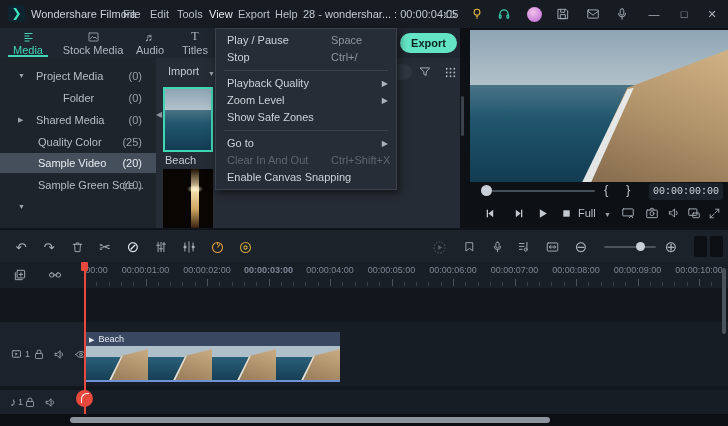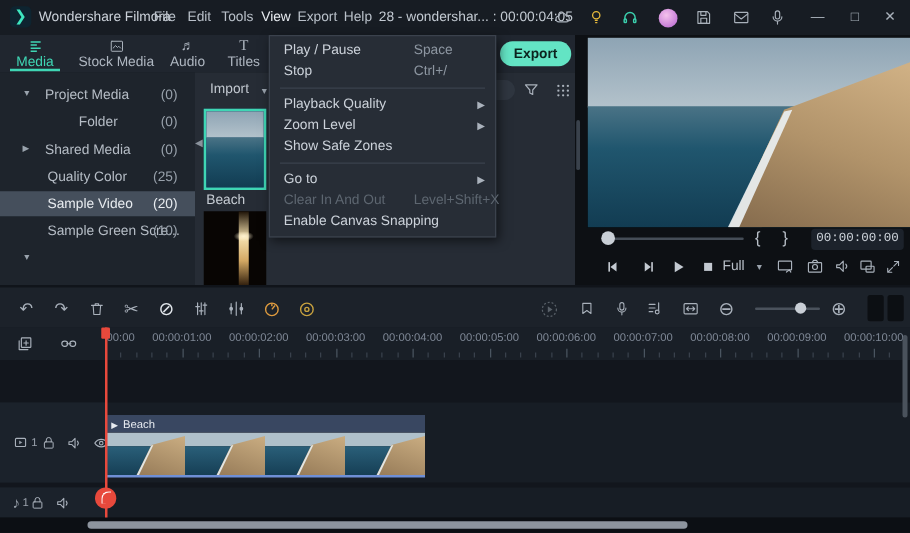--- a/index.html
+++ b/index.html
@@ -459,21 +459,21 @@
       <svg class="ic" width="14" height="14" viewBox="0 0 24 24">
           <path d="M9 12h6"></path>
           <rect x="2.5" y="8.5" width="8" height="7" rx="3.5"></rect>
           <rect x="13.5" y="8.5" width="8" height="7" rx="3.5"></rect>
         </svg>
       </span>
     <div id="ruler" class="abs">
         <span class="rlab" style="left: 0px;">00:00:00:00</span>
         <span class="rlab" style="left: 61.5px;">00:00:01:00</span>
         <span class="rlab" style="left: 123px;">00:00:02:00</span>
-        <span class="rlab" style="left: 184.5px;">00:00:03:00</span>
+        <span class="rlab" style="left: 184.5px; font-weight: bold;">00:00:03:00</span>
         <span class="rlab" style="left: 246px;">00:00:04:00</span>
         <span class="rlab" style="left: 307.5px;">00:00:05:00</span>
         <span class="rlab" style="left: 369px;">00:00:06:00</span>
         <span class="rlab" style="left: 430.5px;">00:00:07:00</span>
         <span class="rlab" style="left: 492px;">00:00:08:00</span>
         <span class="rlab" style="left: 553.5px;">00:00:09:00</span>
         <span class="rlab" style="left: 615px;">00:00:10:00</span>
         <span class="tick major" style="left: 0px; height: 7px;"></span>
         <span class="tick" style="left: 12.3px; height: 4px;"></span>
         <span class="tick" style="left: 24.6px; height: 4px;"></span>
@@ -643,20 +643,20 @@
     <div class="mrow">
       <span class="mlab">Show Safe Zones</span>
       </div>
     <div class="msep"></div>
     <div class="mrow">
       <span class="mlab">Go to</span>
         <span class="msub">▶</span>
       </div>
     <div class="mrow disabled">
       <span class="mlab">Clear In And Out</span>
-        <span class="msc">Level+Shift+X</span>
+        <span class="msc">Ctrl+Shift+X</span>
       </div>
     <div class="mrow">
       <span class="mlab">Enable Canvas Snapping</span>
       </div>
   </div>
 
 </div>
 
 </body></html>

